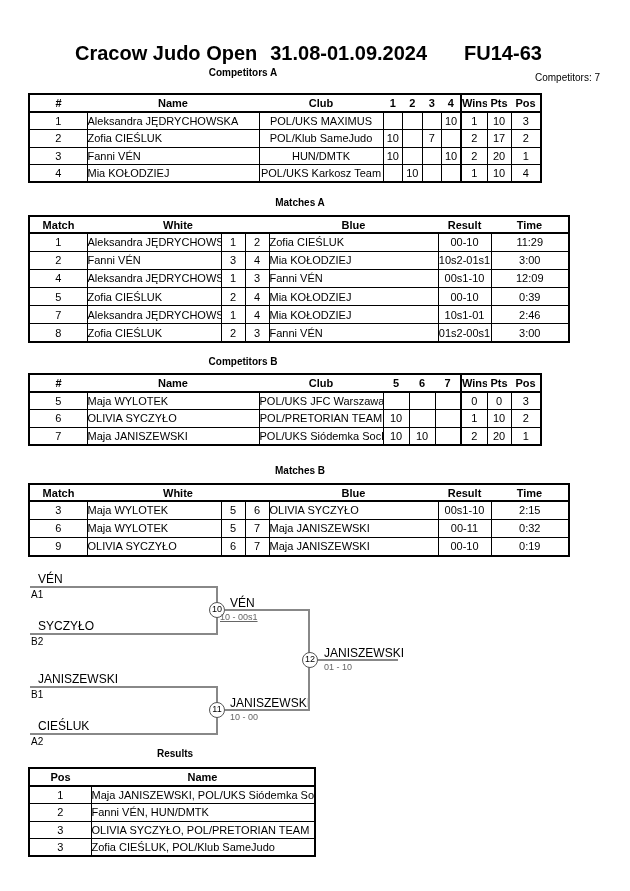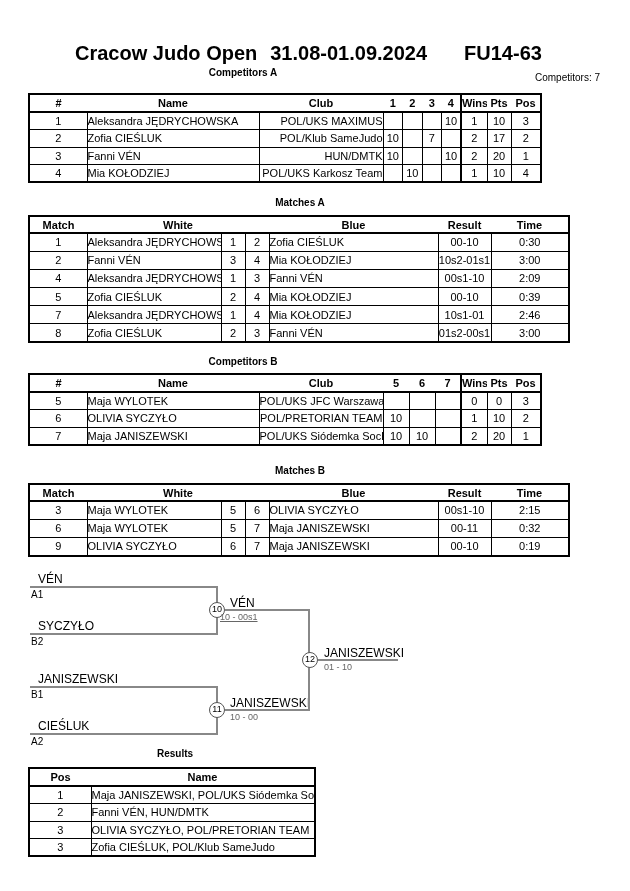--- a/index.html
+++ b/index.html
@@ -12,21 +12,21 @@
 
   .comp-count { position:absolute; left:535px; top:72px; font-size:10px; }
 
   .sec-title { position:absolute; transform:translateX(-50%); font-size:10px; font-weight:bold; white-space:nowrap; }
 
   table.tbl { position:absolute; border-collapse:collapse; table-layout:fixed; background:#fff; border:2px solid #000; }
   .tbl td { border:1px solid #000; font-size:11px; padding:0; white-space:nowrap; overflow:hidden; }
   .tbl th { border:0 solid #000; border-bottom:2px solid #000; font-size:11px; font-weight:bold; padding:0; white-space:nowrap; overflow:hidden; text-align:center; }
   .ctr { text-align:center; }
   .lft { text-align:left; padding-left:7px; }
-  .club { text-align:right; padding-left:4px; }
+  .club { text-align:center; padding-left:4px; }
   .wl { border-left:2px solid #000 !important; }
   .th-match { text-align:left; padding-left:3px; }
   .th-blue { padding-left:105px; }
   .th-resname { padding-right:40px; }
 
   .comp thead tr { height:18px; } .comp tbody tr { height:17.5px; }
   .match thead tr { height:17px; } .match tbody tr { height:18.2px; }
   .res thead tr { height:18px; } .res tbody tr { height:17.5px; }
 
   
@@ -148,39 +148,39 @@
       </tr>
     </thead>
     <tbody>
       <tr>
         <td class="ctr">1</td>
         <td class="lft">Aleksandra JĘDRYCHOWSKA</td>
         <td class="ctr">1</td>
         <td class="ctr">2</td>
         <td class="lft">Zofia CIEŚLUK</td>
         <td class="ctr">00-10</td>
-        <td class="ctr">0:30</td>
+        <td class="ctr">11:29</td>
       </tr>
       <tr>
         <td class="ctr">2</td>
         <td class="lft">Fanni VÉN</td>
         <td class="ctr">3</td>
         <td class="ctr">4</td>
         <td class="lft">Mia KOŁODZIEJ</td>
         <td class="ctr">10s2-01s1</td>
         <td class="ctr">3:00</td>
       </tr>
       <tr>
         <td class="ctr">4</td>
         <td class="lft">Aleksandra JĘDRYCHOWSKA</td>
         <td class="ctr">1</td>
         <td class="ctr">3</td>
         <td class="lft">Fanni VÉN</td>
         <td class="ctr">00s1-10</td>
-        <td class="ctr">2:09</td>
+        <td class="ctr">12:09</td>
       </tr>
       <tr>
         <td class="ctr">5</td>
         <td class="lft">Zofia CIEŚLUK</td>
         <td class="ctr">2</td>
         <td class="ctr">4</td>
         <td class="lft">Mia KOŁODZIEJ</td>
         <td class="ctr">00-10</td>
         <td class="ctr">0:39</td>
       </tr>

